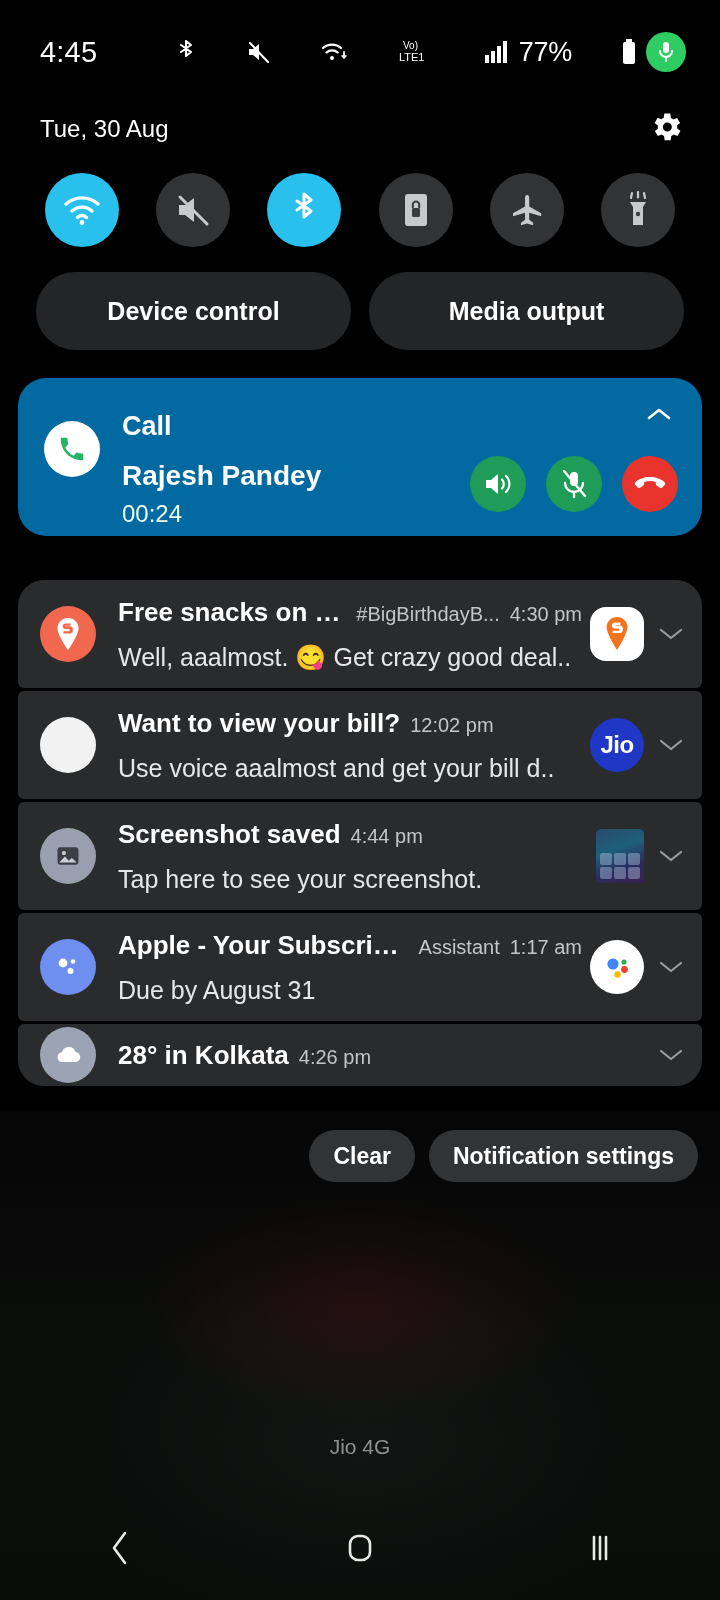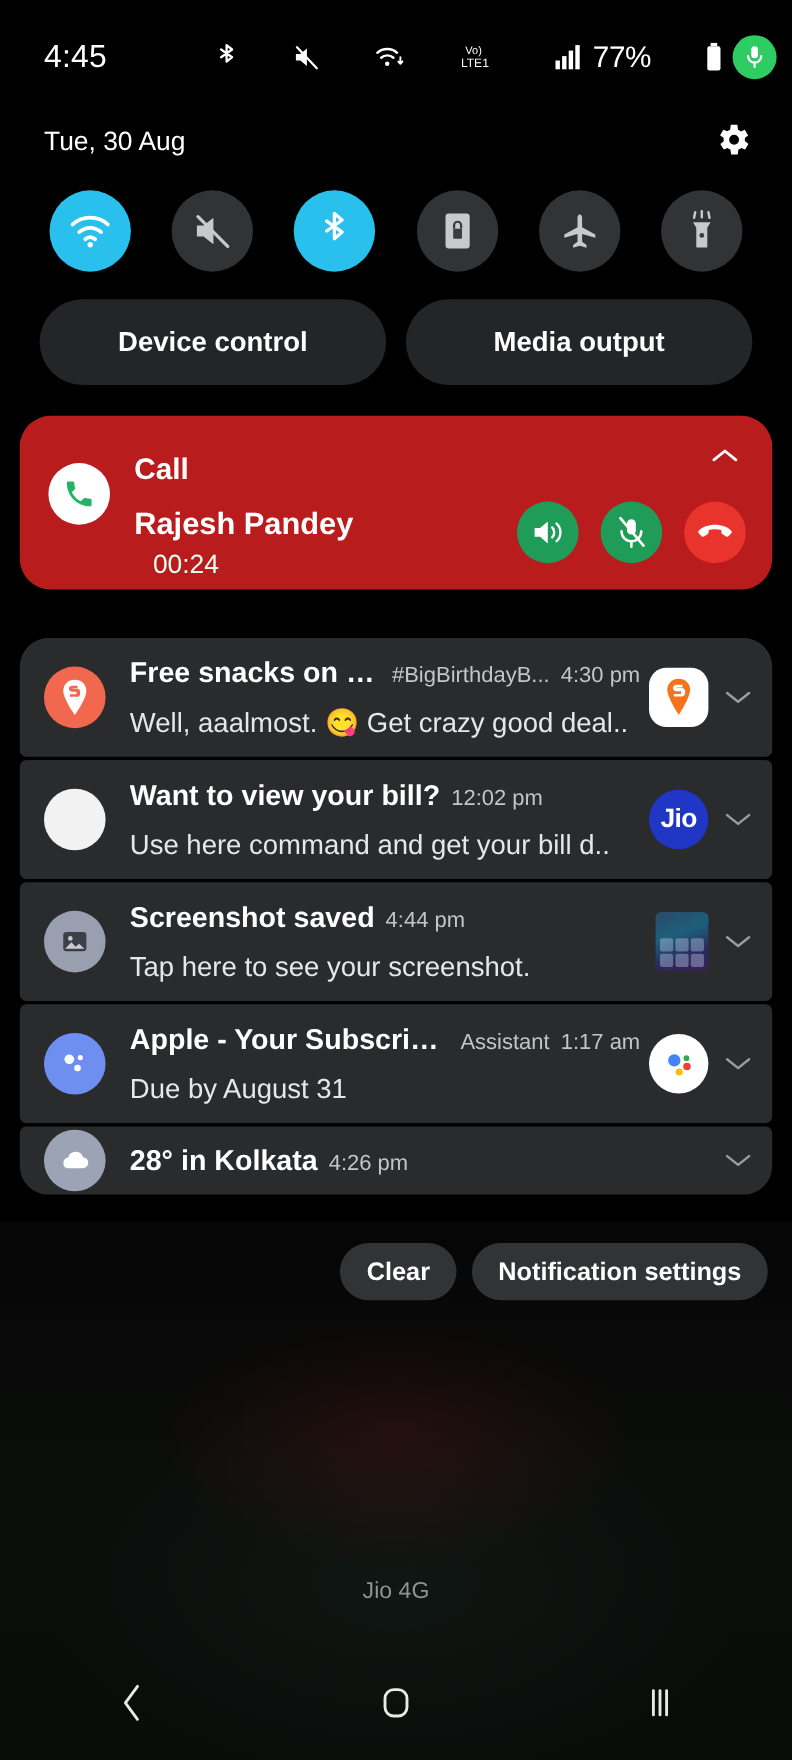--- a/index.html
+++ b/index.html
@@ -18,21 +18,21 @@
       radial-gradient(ellipse 300px 160px at 360px 200px, rgba(90,20,20,.30), rgba(0,0,0,0) 72%),
       radial-gradient(ellipse 420px 240px at 360px 330px, rgba(20,30,26,.55), rgba(0,0,0,0) 75%),
       linear-gradient(180deg,#050505 0%, #0b0d0b 45%, #0a0c0a 100%);
     pointer-events:none;
   }
 
   
   .statusbar{
     position:absolute; left:0; top:0; width:720px; height:104px;
     display:flex; align-items:center; justify-content:space-between;
-    padding:0 14px 0 40px;
+    padding:0 34px 0 40px;
   }
   .clock{ color:#fff; font-size:29px; letter-spacing:.2px; }
   .sb-right{ display:flex; align-items:center; gap:9px; }
   .sb-icon{ display:flex; align-items:center; justify-content:center;margin-left:40px; }
   .batt-pct{ color:#fff; font-size:27px; letter-spacing:-.3px; }
   .mic-badge{
     width:40px; height:40px; border-radius:50%;
     background:#2ecc62; display:flex; align-items:center; justify-content:center;
   }
 
@@ -62,30 +62,30 @@
   }
   .pill{
     flex:1; height:78px; border-radius:39px; background:#242527;
     display:flex; align-items:center; justify-content:center;
     color:#fff; font-size:25px; font-weight:bold;
   }
 
   
   .callcard{
     position:absolute; left:18px; top:378px; width:684px; height:158px;
-    background:#b91c1c; border-radius:28px;
+    background:#0369a1; border-radius:28px;
   }
   .call-avatar{
     position:absolute; left:26px; top:43px; width:56px; height:56px;
     border-radius:50%; background:#fff;
     display:flex; align-items:center; justify-content:center;
   }
   .call-label{ position:absolute; left:104px; top:33px; color:#fff; font-size:27px; font-weight:bold; }
   .call-name{ position:absolute; left:104px; top:82px; color:#fff; font-size:28px; font-weight:bold; }
-  .call-timer{ position:absolute; left:104px; top:122px; color:#eafff2; font-size:24px;margin-left:17px; }
+  .call-timer{ position:absolute; left:104px; top:122px; color:#eafff2; font-size:24px; }
   .call-collapse{ position:absolute; right:28px; top:26px; }
   .call-actions{ position:absolute; right:24px; top:78px; display:flex; gap:20px; align-items:center; }
   .act{ width:56px; height:56px; border-radius:50%; background:#1f9c57;
         display:flex; align-items:center; justify-content:center; }
   .act.end{ background:#e8342d; }
 
   
   .notifs{ position:absolute; left:18px; top:580px; width:684px; }
   .ncard{
     position:relative; background:#2a2b2d; margin-bottom:3px;
@@ -342,21 +342,21 @@
       </div>
     </div>
 
     <div class="ncard mid">
       <div class="av jio"></div>
       <div class="ntext">
         <div class="nline1">
           <span class="ntitle">Want to view your bill?</span>
           <span class="ntime">12:02 pm</span>
         </div>
-        <div class="nbody">Use here command and get your bill d..</div>
+        <div class="nbody">Use voice aaalmost and get your bill d..</div>
       </div>
       <div class="nright">
         <div class="badge jio">
           <span class="jio-word">Jio</span>
         </div>
         <div class="chev">
           <svg width="26" height="16" viewBox="0 0 26 16">
               <path d="M3 4l10 8 10-8" fill="none" stroke="#9a9d9f" stroke-width="2.2" stroke-linecap="round" stroke-linejoin="round"></path>
             </svg>
         </div>

